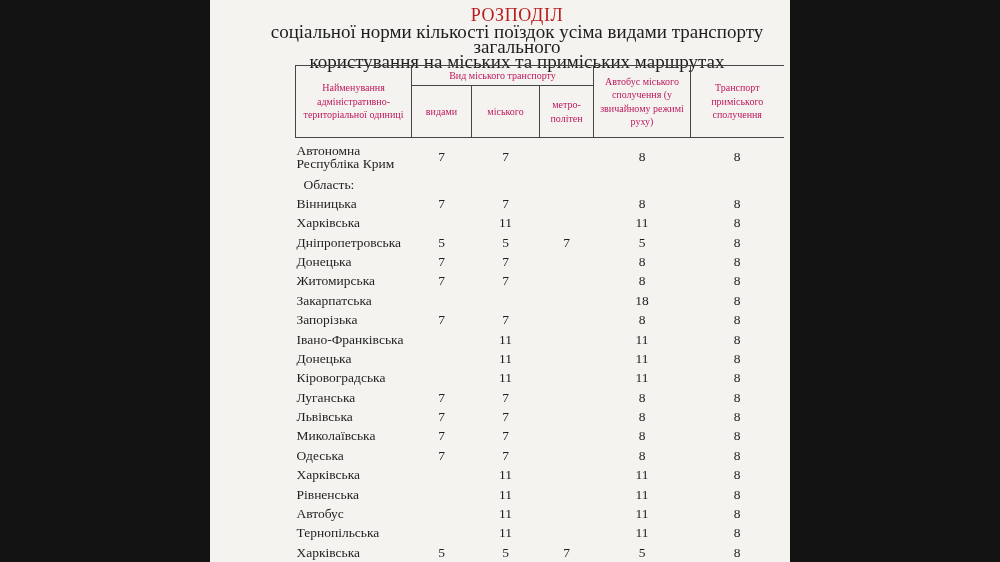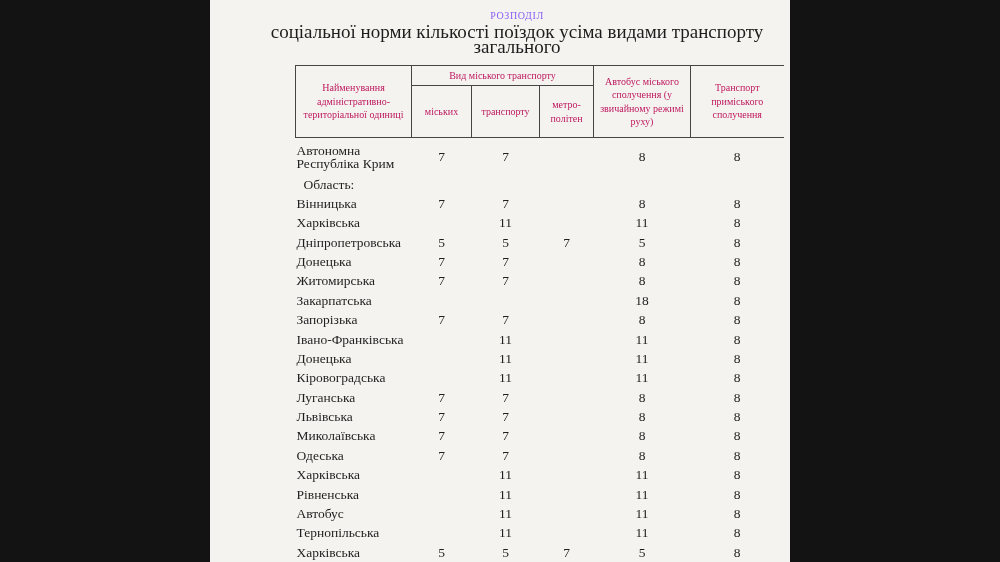--- a/index.html
+++ b/index.html
@@ -25,22 +25,22 @@
     overflow: hidden;
     color: #222;
   }
   
   .titles {
     position: absolute; left: 0; top: 7px; width: 100%;
     padding-left: 34px;
     text-align: center;
   }
   .doc-title {
-    font-size: 10px; line-height: 17px; font-weight: normal;
-    letter-spacing: 0.6px; color: #8b5cf6;
+    font-size: 18px; line-height: 17px; font-weight: normal;
+    letter-spacing: 0.6px; color: #b91c1c;
   }
   .doc-subtitle {
     font-size: 19px; line-height: 15px; color: #1d1d1d;
   }
   
   table.dist {
     position: absolute; left: 85px; top: 65px;
     border-collapse: collapse; table-layout: fixed;
     width: 488px;
     color: #1f1f1f;
@@ -78,41 +78,42 @@
 </style>
 </head>
 <body>
 
 <div class="stage">
   <div class="page">
 
     <div class="titles">
       <div class="doc-title">РОЗПОДІЛ</div>
       <div class="doc-subtitle">соціальної норми кількості поїздок усіма видами транспорту загального</div>
+      <div class="doc-subtitle">користування на міських та приміських маршрутах</div>
     </div>
 
     <table class="dist">
       <colgroup>
         <col class="c1">
           <col class="c2">
           <col class="c3">
           <col class="c4">
           <col class="c5">
           <col class="c6">
       </colgroup>
       <thead>
         <tr class="h1">
           <th rowspan="2">Найменування адміністративно-територіальної одиниці</th>
           <th colspan="3">Вид міського транспорту</th>
           <th rowspan="2">Автобус міського сполучення (у звичайному режимі руху)</th>
           <th rowspan="2" class="no-right">Транспорт приміського сполучення</th>
         </tr>
         <tr class="h2">
-          <th>міських</th>
-          <th>транспорту</th>
+          <th>видами</th>
+          <th>міського</th>
           <th>метро-політен</th>
         </tr>
       </thead>
       <tbody>
           <tr class="tall">
             <td class="c-name" style="white-space: normal;">Автономна Республіка Крим</td>
             <td class="c-val">7</td>
             <td class="c-val">7</td>
             <td class="c-val"></td>
             <td class="c-val">8</td>

